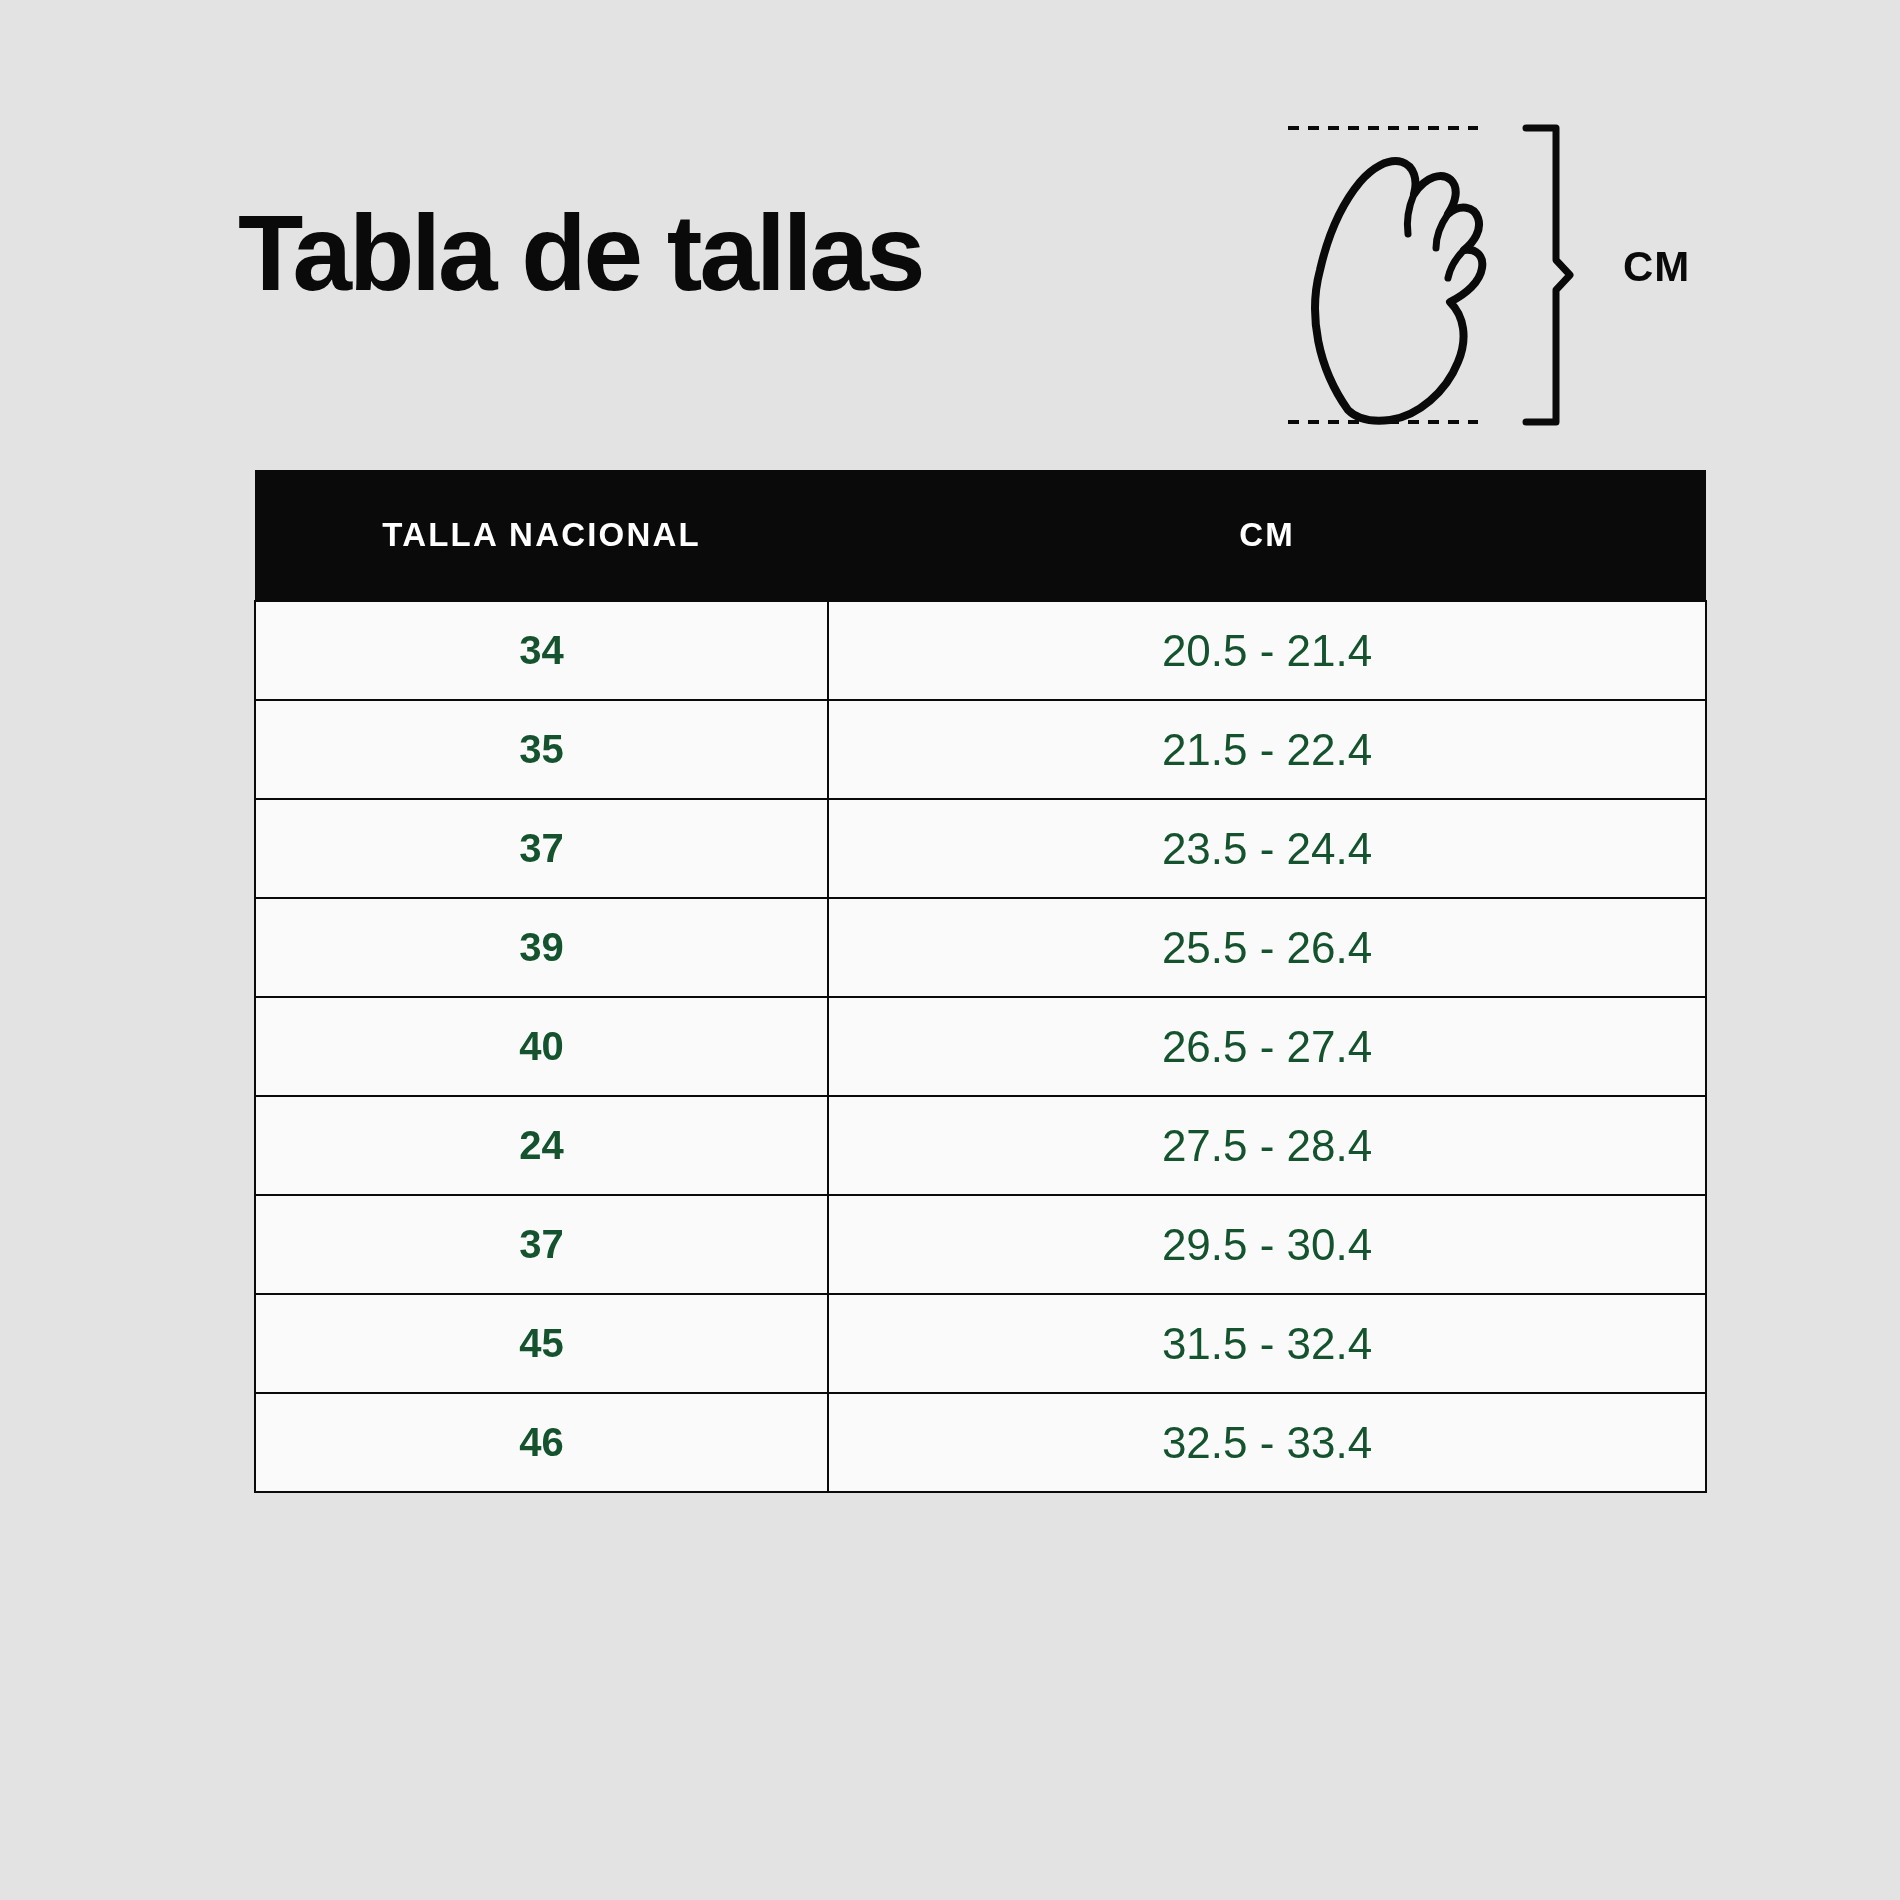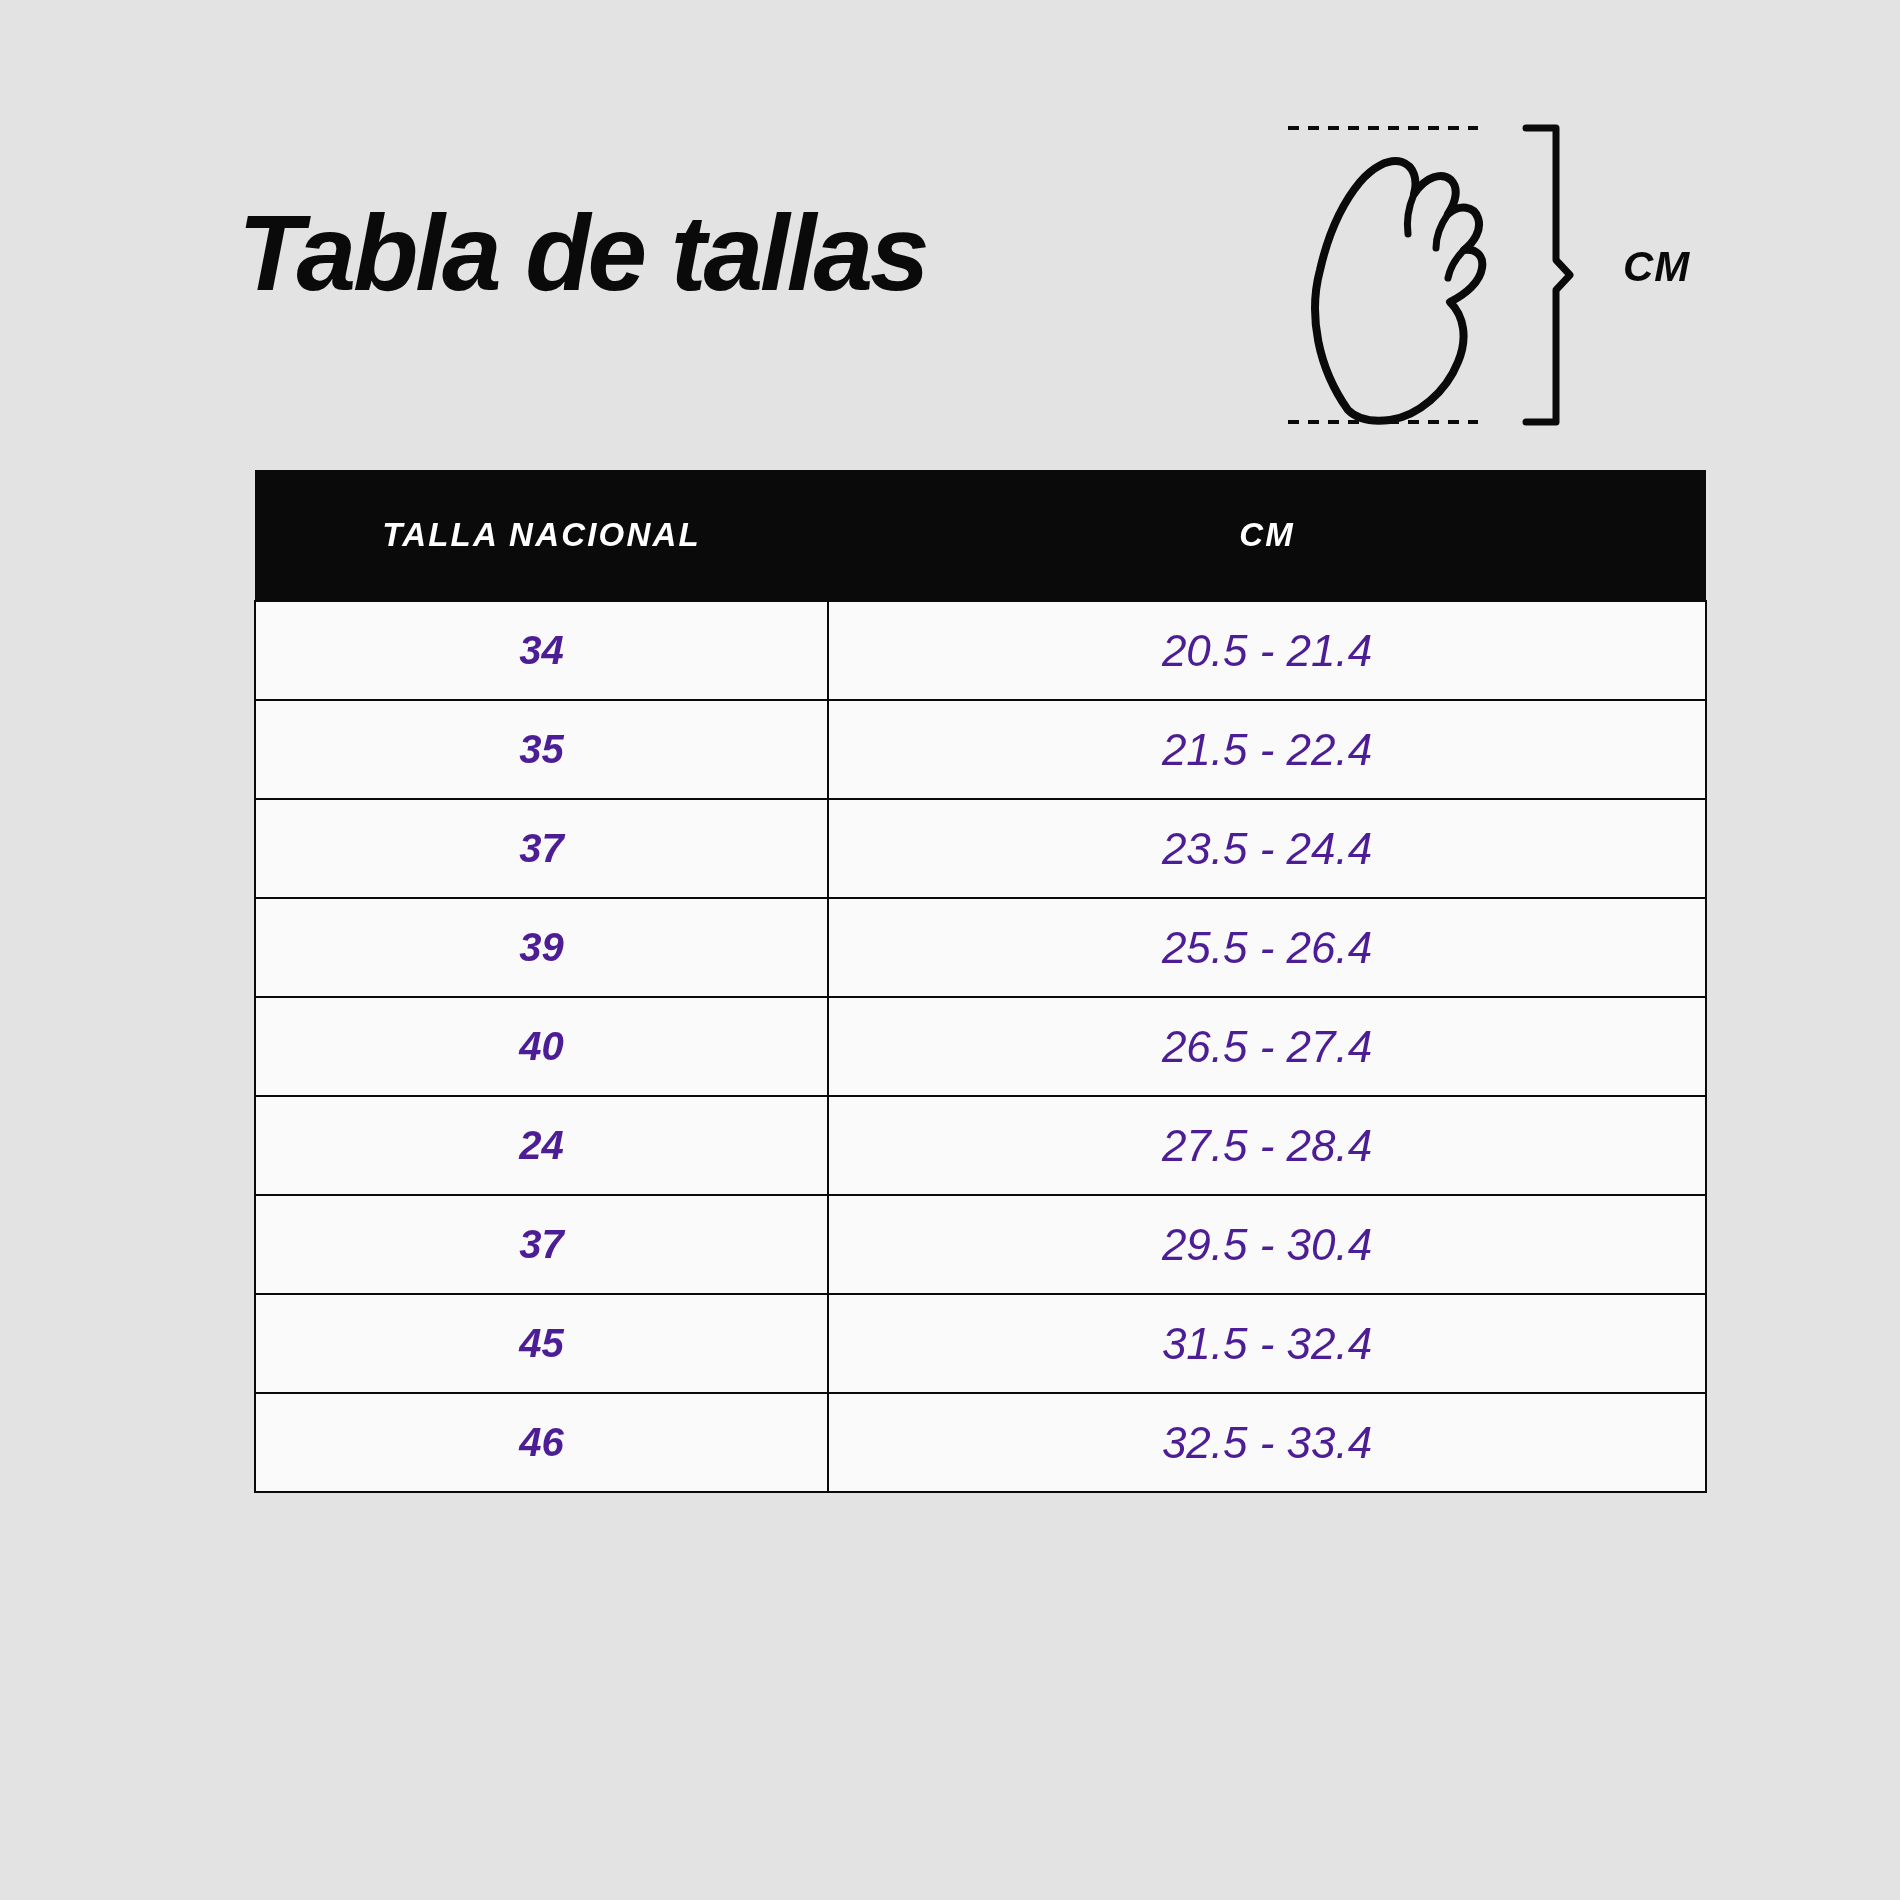--- a/index.html
+++ b/index.html
@@ -11,21 +11,20 @@
     height: 1900px;
     background: #e3e3e3;
     font-family: "Liberation Sans", sans-serif;
     overflow: hidden;
   }
   .page {
     position: relative;
     width: 1900px;
     height: 1900px;
     box-sizing: border-box;
-    font-style: italic;
   }
 
   
   .header {
     position: absolute;
     left: 238px;
     top: 190px;
     width: 1440px;
     height: 290px;
   }
@@ -81,21 +80,21 @@
     vertical-align: middle;
     text-align: center;
     border: none;
   }
   table.size-table tbody td {
     background: #fafafa;
     height: 95px;
     text-align: center;
     vertical-align: middle;
     border: 2px solid #0a0a0a;
-    color: #4c1d95;
+    color: #14532d;
   }
   table.size-table tbody td.col-size {
     font-size: 40px;
     font-weight: 700;
   }
   table.size-table tbody td.col-cm {
     font-size: 44px;
     font-weight: 400;
   }
   table.size-table col.c1 { width: 39.5%; }

